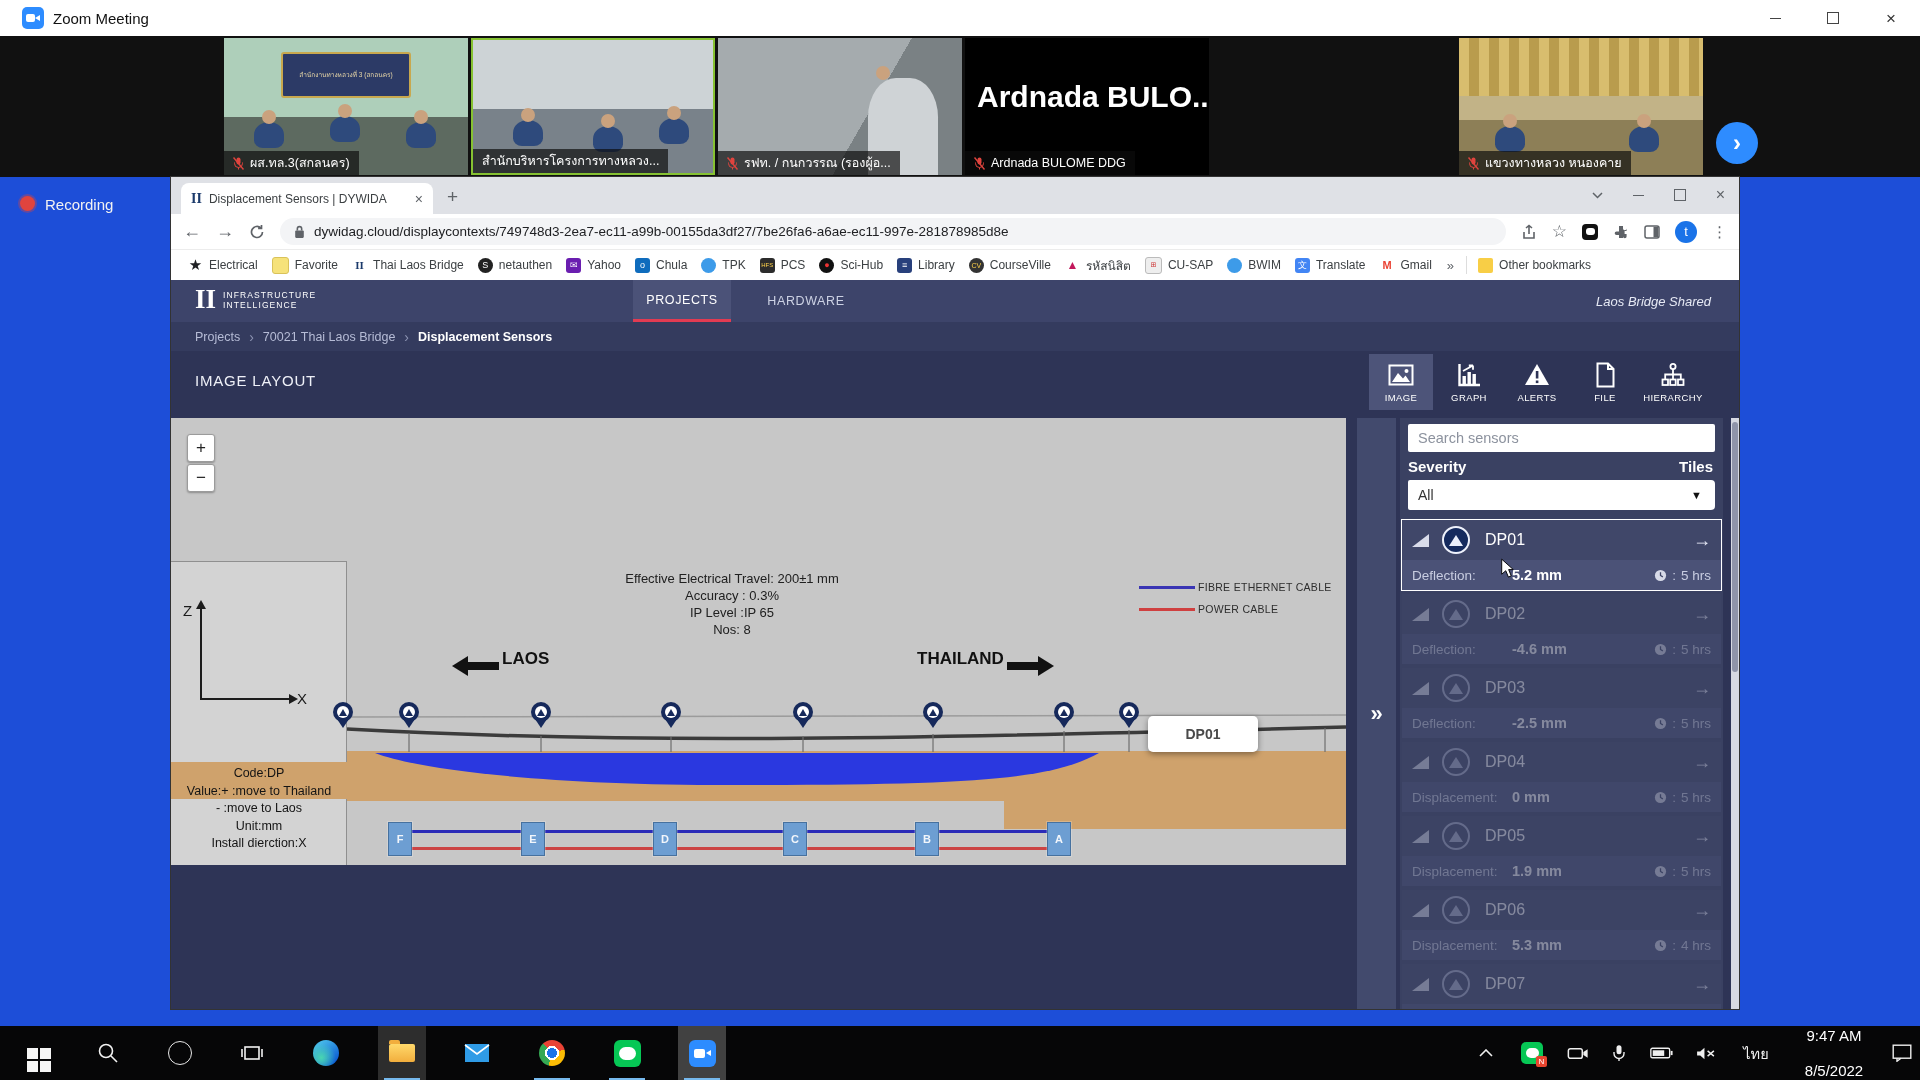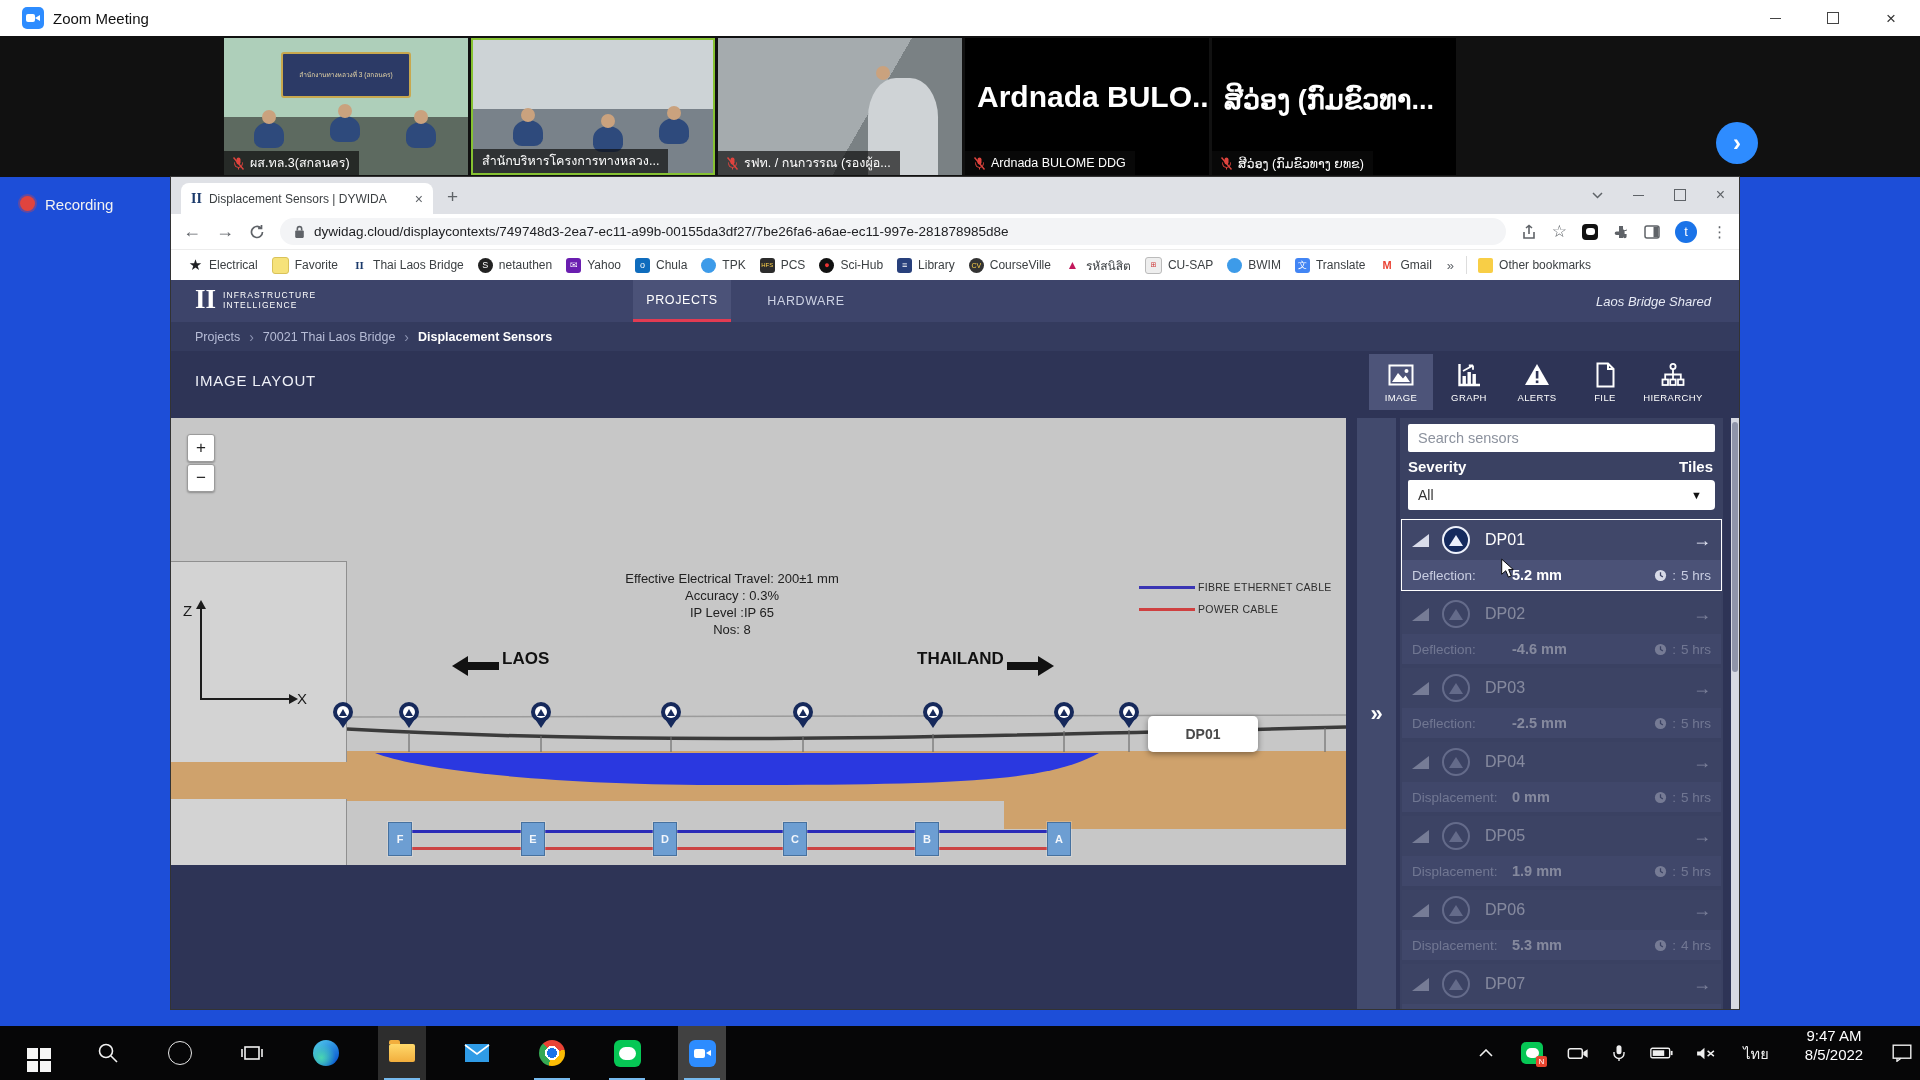--- a/index.html
+++ b/index.html
@@ -156,21 +156,21 @@
   .line-ic{width:27px;height:27px;border-radius:6px;background:#06c755;display:flex;align-items:center;justify-content:center;position:relative;}
   .line-ic::before{content:"";width:17px;height:13px;background:#fff;border-radius:7px;}
   .zoom-ic{width:27px;height:27px;border-radius:6px;background:#2d8cff;position:relative;}
   .zoom-ic::before{content:"";position:absolute;left:5px;top:9px;width:11px;height:9px;background:#fff;border-radius:2px;}
   .zoom-ic::after{content:"";position:absolute;left:17px;top:10px;border-top:3.5px solid transparent;border-bottom:3.5px solid transparent;border-right:5px solid #fff;}
   .tray{position:absolute;top:0;height:54px;display:flex;align-items:center;justify-content:center;}
   .linetray{width:22px;height:22px;border-radius:5px;background:#06c755;position:relative;display:flex;align-items:center;justify-content:center;}
   .linetray::before{content:"";width:13px;height:10px;background:#fff;border-radius:5px;}
   .nbadge{position:absolute;right:-4px;bottom:-3px;width:11px;height:11px;background:#e8442e;color:#fff;font-size:8px;border-radius:2px;display:flex;align-items:center;justify-content:center;}
   .lang{color:#f2f2f2;font-size:14.5px;}
-  .clockbox{position:absolute;left:1786px;top:0;width:96px;height:54px;display:flex;flex-direction:column;align-items:center;justify-content:flex-start;color:#fff;font-size:15px;line-height:19px;}
+  .clockbox{position:absolute;left:1786px;top:0;width:96px;height:54px;display:flex;flex-direction:column;align-items:center;justify-content:space-between;color:#fff;font-size:15px;line-height:19px;}
   .cursor{pointer-events:none;}
 </style>
 </head>
 <body>
 
 <div id="screen">
 
   <div class="ab titlebar">
     <div class="zlogo"></div>
     <div class="ttext">Zoom Meeting</div>
@@ -226,30 +226,32 @@
       <div class="vlabel">
         <svg width="11" height="13" viewBox="0 0 11 13">
             <rect x="3.5" y="0.5" width="4" height="7" rx="2" fill="#e0443e"></rect>
             <path d="M1.5 5.5v1a4 4 0 0 0 8 0v-1" stroke="#e0443e" fill="none"></path>
             <line x1="5.5" y1="10.5" x2="5.5" y2="12.5" stroke="#e0443e"></line>
             <line x1="0.5" y1="0.5" x2="10.5" y2="12.5" stroke="#e0443e" stroke-width="1.4"></line>
           </svg>
         <span>Ardnada BULOME DDG</span>
       </div>
     </div>
-    <div class="vid v5" style="left:1212px;">
-      <div class="bigname lao">ສີວ່ອງ (ກົມຂົວທາ...</div>
+    <div class="vid v6" style="left:1459px;">
+      <div class="curtain"></div>
+      <div class="person" style="left:36px;top:88px;"></div>
+      <div class="person" style="left:170px;top:88px;"></div>
       <div class="vlabel">
         <svg width="11" height="13" viewBox="0 0 11 13">
             <rect x="3.5" y="0.5" width="4" height="7" rx="2" fill="#e0443e"></rect>
             <path d="M1.5 5.5v1a4 4 0 0 0 8 0v-1" stroke="#e0443e" fill="none"></path>
             <line x1="5.5" y1="10.5" x2="5.5" y2="12.5" stroke="#e0443e"></line>
             <line x1="0.5" y1="0.5" x2="10.5" y2="12.5" stroke="#e0443e" stroke-width="1.4"></line>
           </svg>
-        <span>ສີວ່ອງ (ກົມຂົວທາງ ຍທຂ)</span>
+        <span>แขวงทางหลวง หนองคาย</span>
       </div>
     </div>
     <div class="nextbtn">›</div>
   </div>
 
   <div class="ab recwrap">
     <div class="recdot"></div>
     <div class="rectext">Recording</div>
   </div>
 
@@ -465,20 +467,27 @@
 
         <div class="zbtn" style="top:16px;">+</div>
         <div class="zbtn" style="top:46px;">−</div>
 
         <div class="lpanel">
           <div class="ltan"></div>
           <span class="axlbl" style="left:12px;top:40px;">Z</span>
           <div class="axis-v"></div>
           <div class="axis-h"></div>
           <span class="axlbl" style="left:126px;top:128px;">X</span>
+          <div class="dnote">
+            <div>Code:DP</div>
+            <div>Value:+ :move to Thailand</div>
+            <div>- :move to Laos</div>
+            <div>Unit:mm</div>
+            <div>Install dierction:X</div>
+          </div>
         </div>
 
         <div class="dtitle">
           <div>Effective Electrical Travel: 200±1 mm</div>
           <div>Accuracy : 0.3%</div>
           <div>IP Level :IP 65</div>
           <div>Nos: 8</div>
         </div>
 
         <div class="legend">

